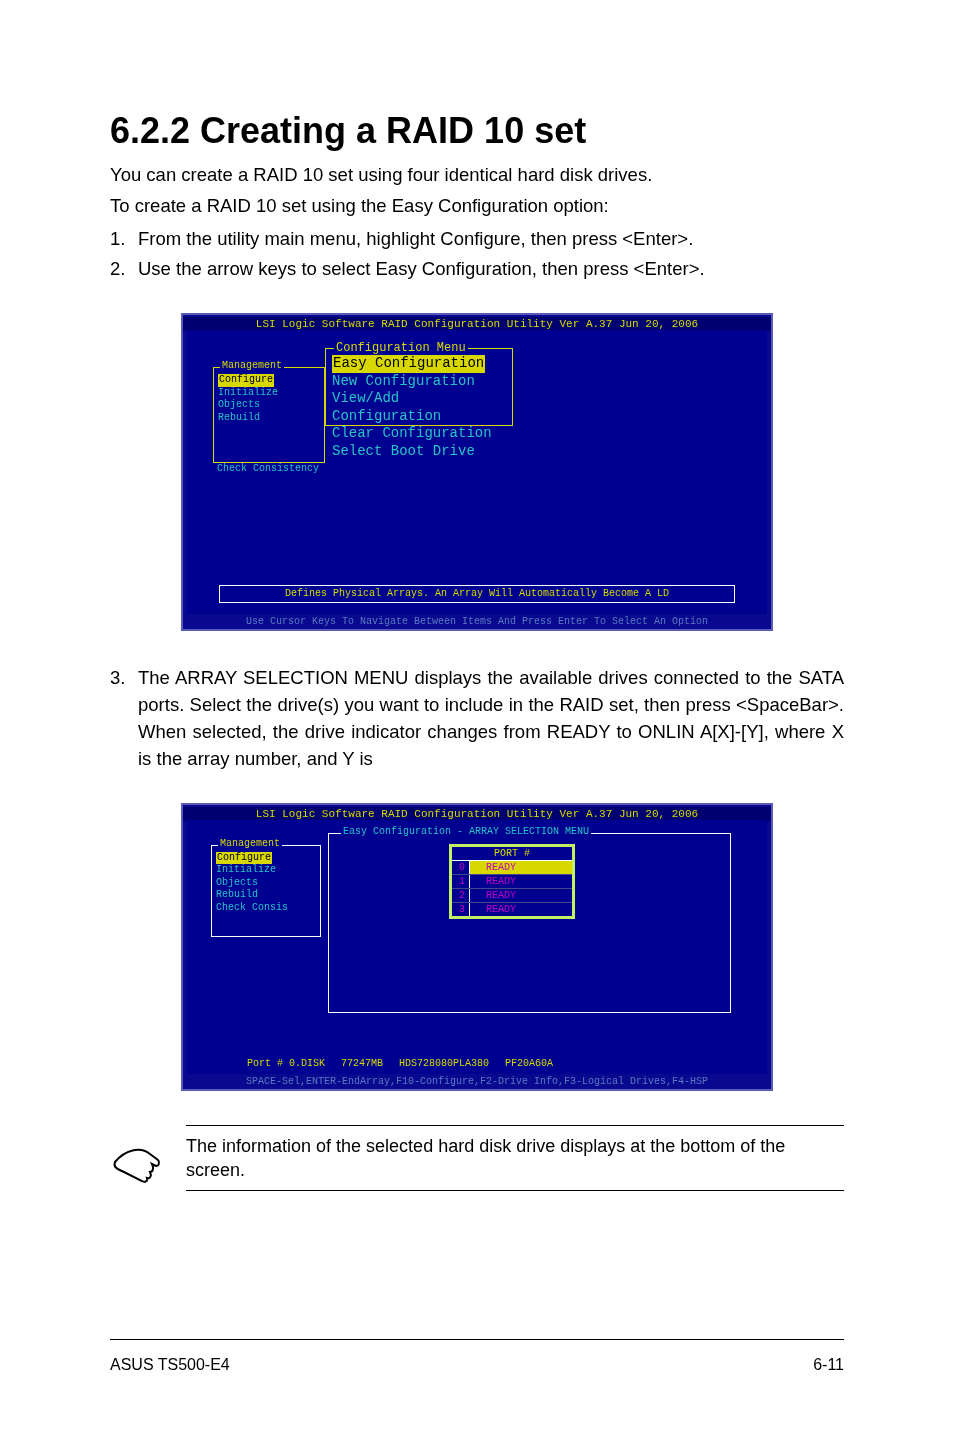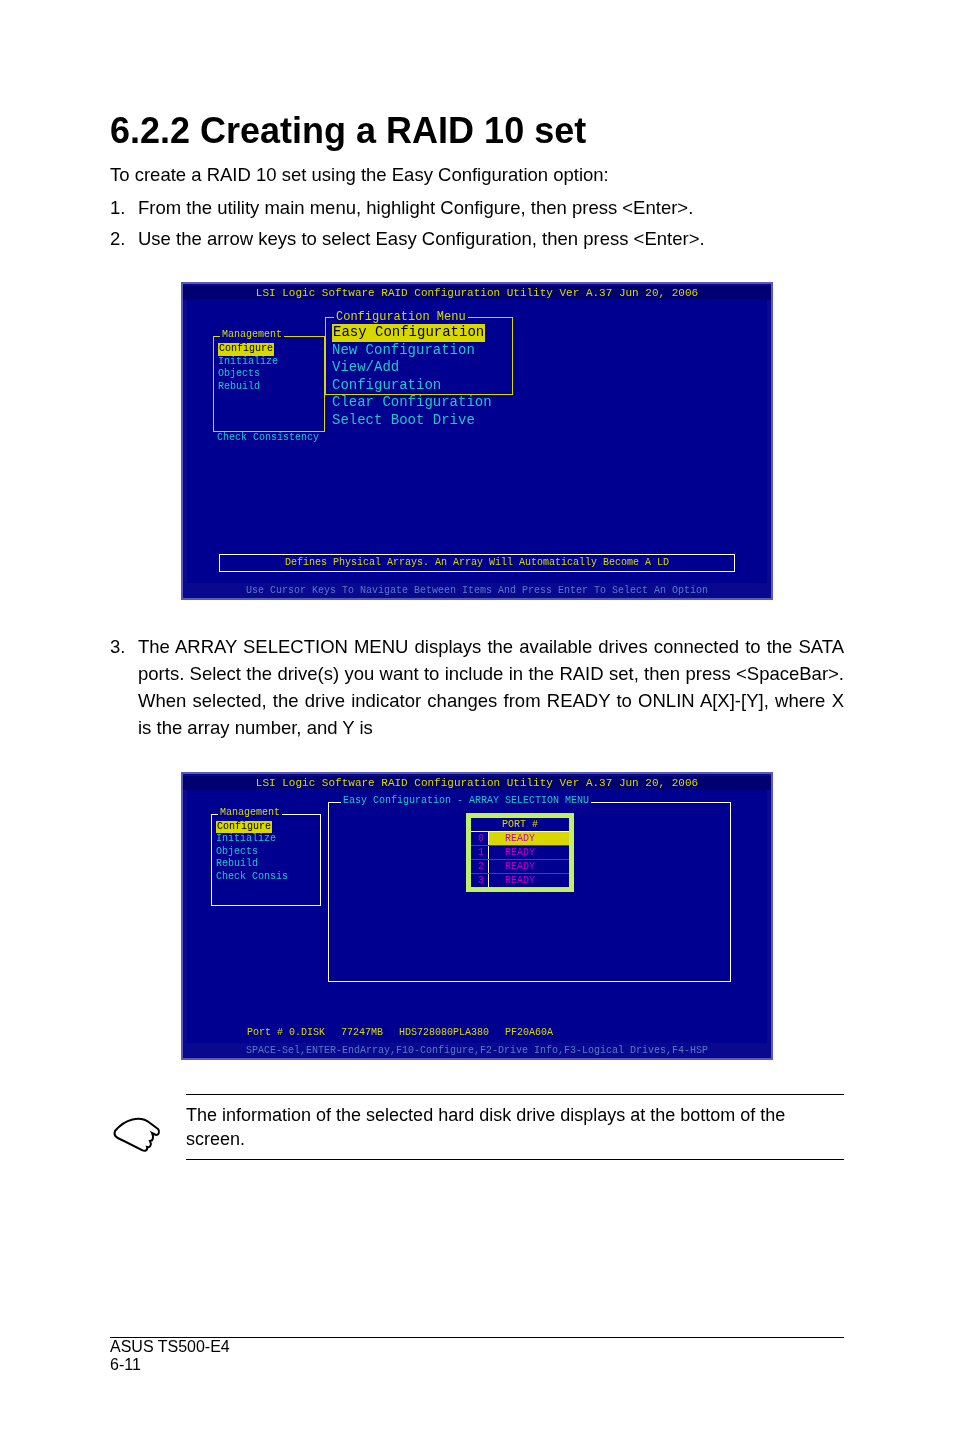--- a/index.html
+++ b/index.html
@@ -31,44 +31,45 @@
   .shot1 .footer { position: absolute; bottom: 2px; left: 0; right: 0; color: #5a7ac0; font-size: 10px; text-align: center; }
 
   
   .shot2 { height: 288px; background: #090990; border: 2px solid #5a5ab8; }
   .shot2 .mgmt2-box { position: absolute; top: 40px; left: 28px; width: 110px; height: 92px; border: 1px solid #fff; background: #000090; }
   .shot2 .mgmt2-title { position: absolute; top: -8px; left: 6px; background: #000090; color: #d8d800; font-size: 10px; padding: 0 2px; }
   .shot2 .mgmt2-items { padding: 6px 4px 4px 4px; font-size: 10px; line-height: 1.25; color: #26c4c4; }
   .shot2 .mgmt2-items .sel { background: #d8d800; color: #000; display:inline-block; padding:0 1px; }
   .shot2 .ec-box { position: absolute; top: 28px; left: 145px; right: 40px; height: 180px; border: 1px solid #fff; background: #000090; }
   .shot2 .ec-title { position: absolute; top: -8px; left: 12px; background: #000090; color: #26c4c4; font-size: 10px; padding: 0 2px; }
-  .shot2 .port-box { position: absolute; top: 10px; left: 137px; width: 108px; border: 5px solid #bef264; }
+  .shot2 .port-box { position: absolute; top: 10px; left: 120px; width: 126px; border: 3px solid #bef264; }
   .shot2 .port-head { color: #d8d800; font-size: 10px; text-align: center; border-bottom: 1px solid #fff; padding: 1px 0; }
   .shot2 .port-row { display: flex; font-size: 10px; border-bottom: 1px solid #444488; }
   .shot2 .port-row:last-child { border-bottom: none; }
   .shot2 .port-row .rn { width: 18px; text-align: right; padding: 1px 4px 1px 0; color: #c000c0; border-right: 1px solid #fff; }
   .shot2 .port-row .st { flex: 1; padding: 1px 16px; color: #c000c0; }
   .shot2 .port-row.selrow .st { background: #d8d800; color: #c000c0; }
   .shot2 .drive-info { position: absolute; bottom: 20px; left: 64px; right: 40px; color: #d8d800; font-size: 10px; display: flex; gap: 16px; }
   .shot2 .footer2 { position: absolute; bottom: 2px; left: 0; right: 0; color: #5a7ac0; font-size: 10px; text-align: center; }
 
   
   .note { display: flex; align-items: center; gap: 22px; margin-top: 20px; }
   .note-icon { width: 54px; height: 52px; flex: 0 0 54px; }
   .note-body { flex: 1; border-top: 1px solid #000; border-bottom: 1px solid #000; padding: 8px 0; font-size: 18px; line-height: 1.35; }
 
   
-  .page-footer { position: absolute; bottom: 64px; left: 110px; right: 110px; border-top: 1px solid #000; padding-top: 0; display: flex; justify-content: space-between; font-size: 16px; flex-direction: column; }
+  .page-footer { position: absolute; bottom: 64px; left: 110px; right: 110px; border-top: 1px solid #000; padding-top: 16px; display: flex; justify-content: space-between; font-size: 16px; }
 </style>
 </head>
 <body>
 
 <div class="page">
 
   <h2 class="heading">6.2.2 Creating a RAID 10 set</h2>
+  <p class="body">You can create a RAID 10 set using four identical hard disk drives.</p>
   <p class="body">To create a RAID 10 set using the Easy Configuration option:</p>
 
   <ol class="steps">
     <li>
       <span class="num">1.</span>
       <span class="txt">From the utility main menu, highlight Configure, then press &lt;Enter&gt;.</span>
     </li>
     <li>
       <span class="num">2.</span>
       <span class="txt">Use the arrow keys to select Easy Configuration, then press &lt;Enter&gt;.</span>

